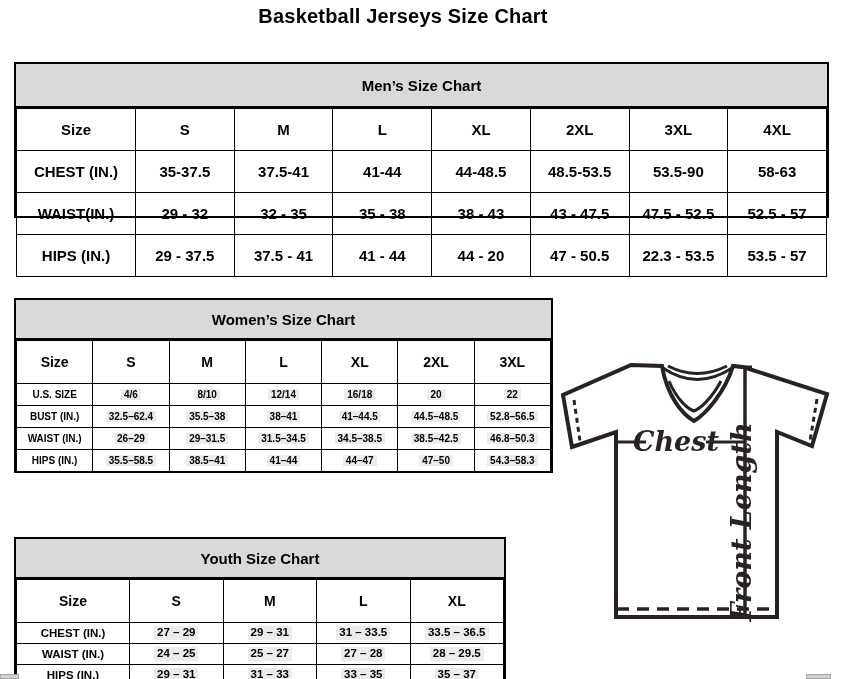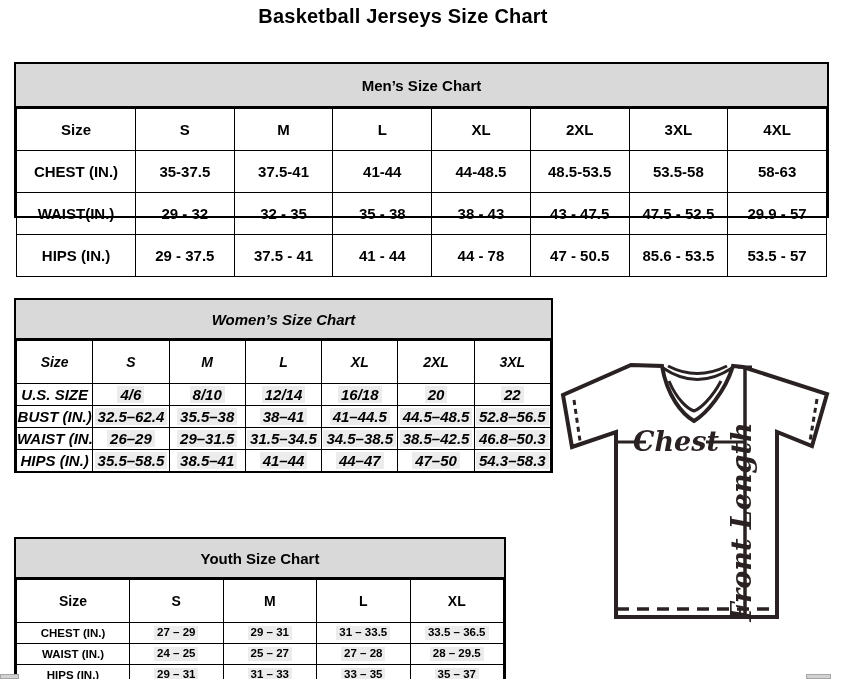--- a/index.html
+++ b/index.html
@@ -25,31 +25,31 @@
     border:1px solid #000;text-align:center;vertical-align:middle;
     font-weight:bold;color:#000;padding:0;overflow:hidden;white-space:nowrap;
   }
   
   #tbl-men .t-title{height:42px;}
   #tbl-men th,#tbl-men td{font-size:15px;height:41px;}
   #tbl-men th.col0,#tbl-men th.rowlabel{width:118px;}
   
   #tbl-women .t-title{height:38px;}
   #tbl-women thead th{font-size:14px;height:42px;}
-  #tbl-women tbody th,#tbl-women tbody td{font-size:15px;height:21px;}
+  #tbl-women tbody th,#tbl-women tbody td{font-size:10px;height:21px;}
   
   #tbl-youth .t-title{height:38px;}
   #tbl-youth thead th{font-size:14px;height:42px;}
   #tbl-youth tbody th,#tbl-youth tbody td{font-size:11.5px;height:20px;}
   #tbl-youth th.col0,#tbl-youth th.rowlabel{width:112px;}
   
   .hl{background:#ececec;padding:0 3px;display:inline-block;line-height:1.15;}
   #tbl-men .hl{background:transparent;padding:0;}
   .pos-men{left:14px;top:62px;width:815px;height:156px;}
-  .pos-women{left:14px;top:298px;width:539px;height:175px;font-style:italic;}
+  .pos-women{left:14px;top:298px;width:539px;height:175px;}
   .pos-youth{left:14px;top:496px;width:492px;height:172px;margin-top:41px;}
   .jersey-wrap{position:absolute;left:555px;top:352px;width:288px;height:282px;}
   .scroll-frag{position:absolute;height:5px;background:#d2d2d2;border:1px solid #a6a6a6;box-sizing:border-box;}
   .scroll-frag.left{left:0;top:674px;width:19px;}
   .scroll-frag.right{left:806px;top:674px;width:25px;}
 </style>
 </head>
 <body>
 
 <div class="page-title">Basketball Jerseys Size Chart</div>
@@ -70,41 +70,41 @@
         </tr>
       </thead>
       <tbody>
         <tr>
           <th class="rowlabel">CHEST (IN.)</th>
           <td><span class="hl">35-37.5</span></td>
           <td><span class="hl">37.5-41</span></td>
           <td><span class="hl">41-44</span></td>
           <td><span class="hl">44-48.5</span></td>
           <td><span class="hl">48.5-53.5</span></td>
-          <td><span class="hl">53.5-58</span></td>
+          <td><span class="hl">53.5-90</span></td>
           <td><span class="hl">58-63</span></td>
         </tr>
         <tr>
           <th class="rowlabel">WAIST(IN.)</th>
           <td><span class="hl">29 - 32</span></td>
           <td><span class="hl">32 - 35</span></td>
           <td><span class="hl">35 - 38</span></td>
           <td><span class="hl">38 - 43</span></td>
           <td><span class="hl">43 - 47.5</span></td>
           <td><span class="hl">47.5 - 52.5</span></td>
-          <td><span class="hl">29.9 - 57</span></td>
+          <td><span class="hl">52.5 - 57</span></td>
         </tr>
         <tr>
           <th class="rowlabel">HIPS (IN.)</th>
           <td><span class="hl">29 - 37.5</span></td>
           <td><span class="hl">37.5 - 41</span></td>
           <td><span class="hl">41 - 44</span></td>
-          <td><span class="hl">44 - 78</span></td>
+          <td><span class="hl">44 - 20</span></td>
           <td><span class="hl">47 - 50.5</span></td>
-          <td><span class="hl">85.6 - 53.5</span></td>
+          <td><span class="hl">22.3 - 53.5</span></td>
           <td><span class="hl">53.5 - 57</span></td>
         </tr>
       </tbody>
     </table>
 </div>
 
 <div class="size-table pos-women" id="tbl-women">
   <div class="t-title">Women’s Size Chart</div>
   <table>
       <thead>

